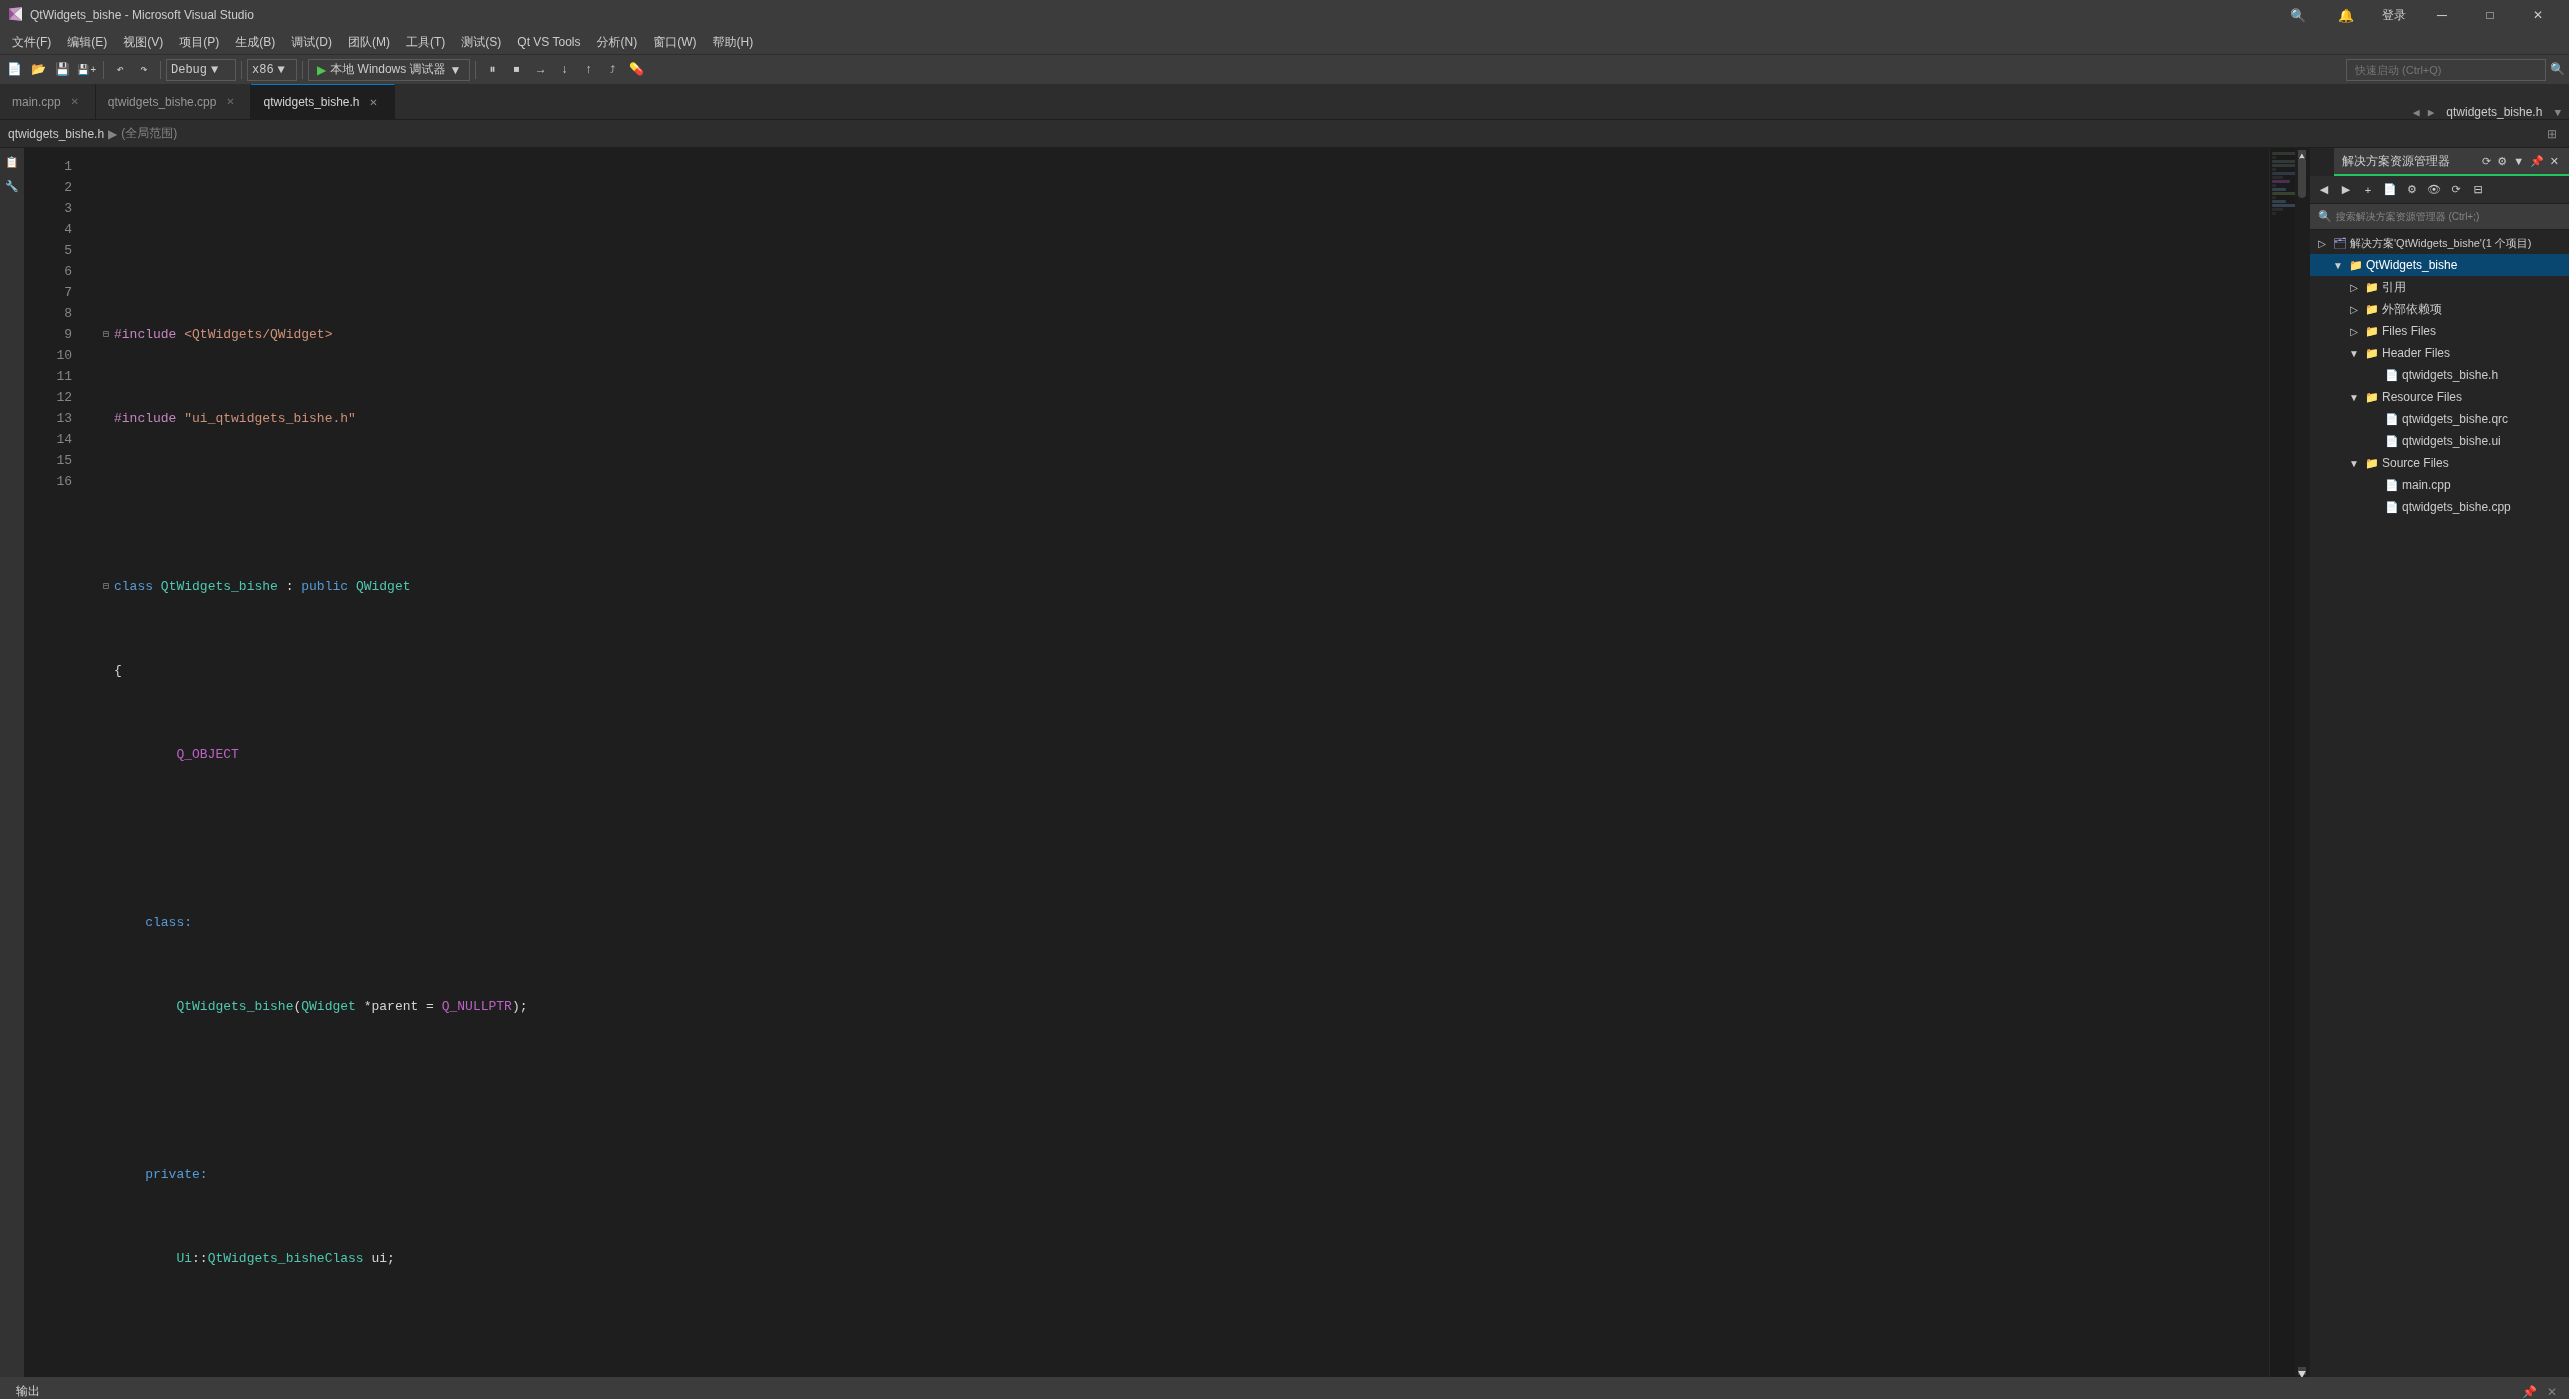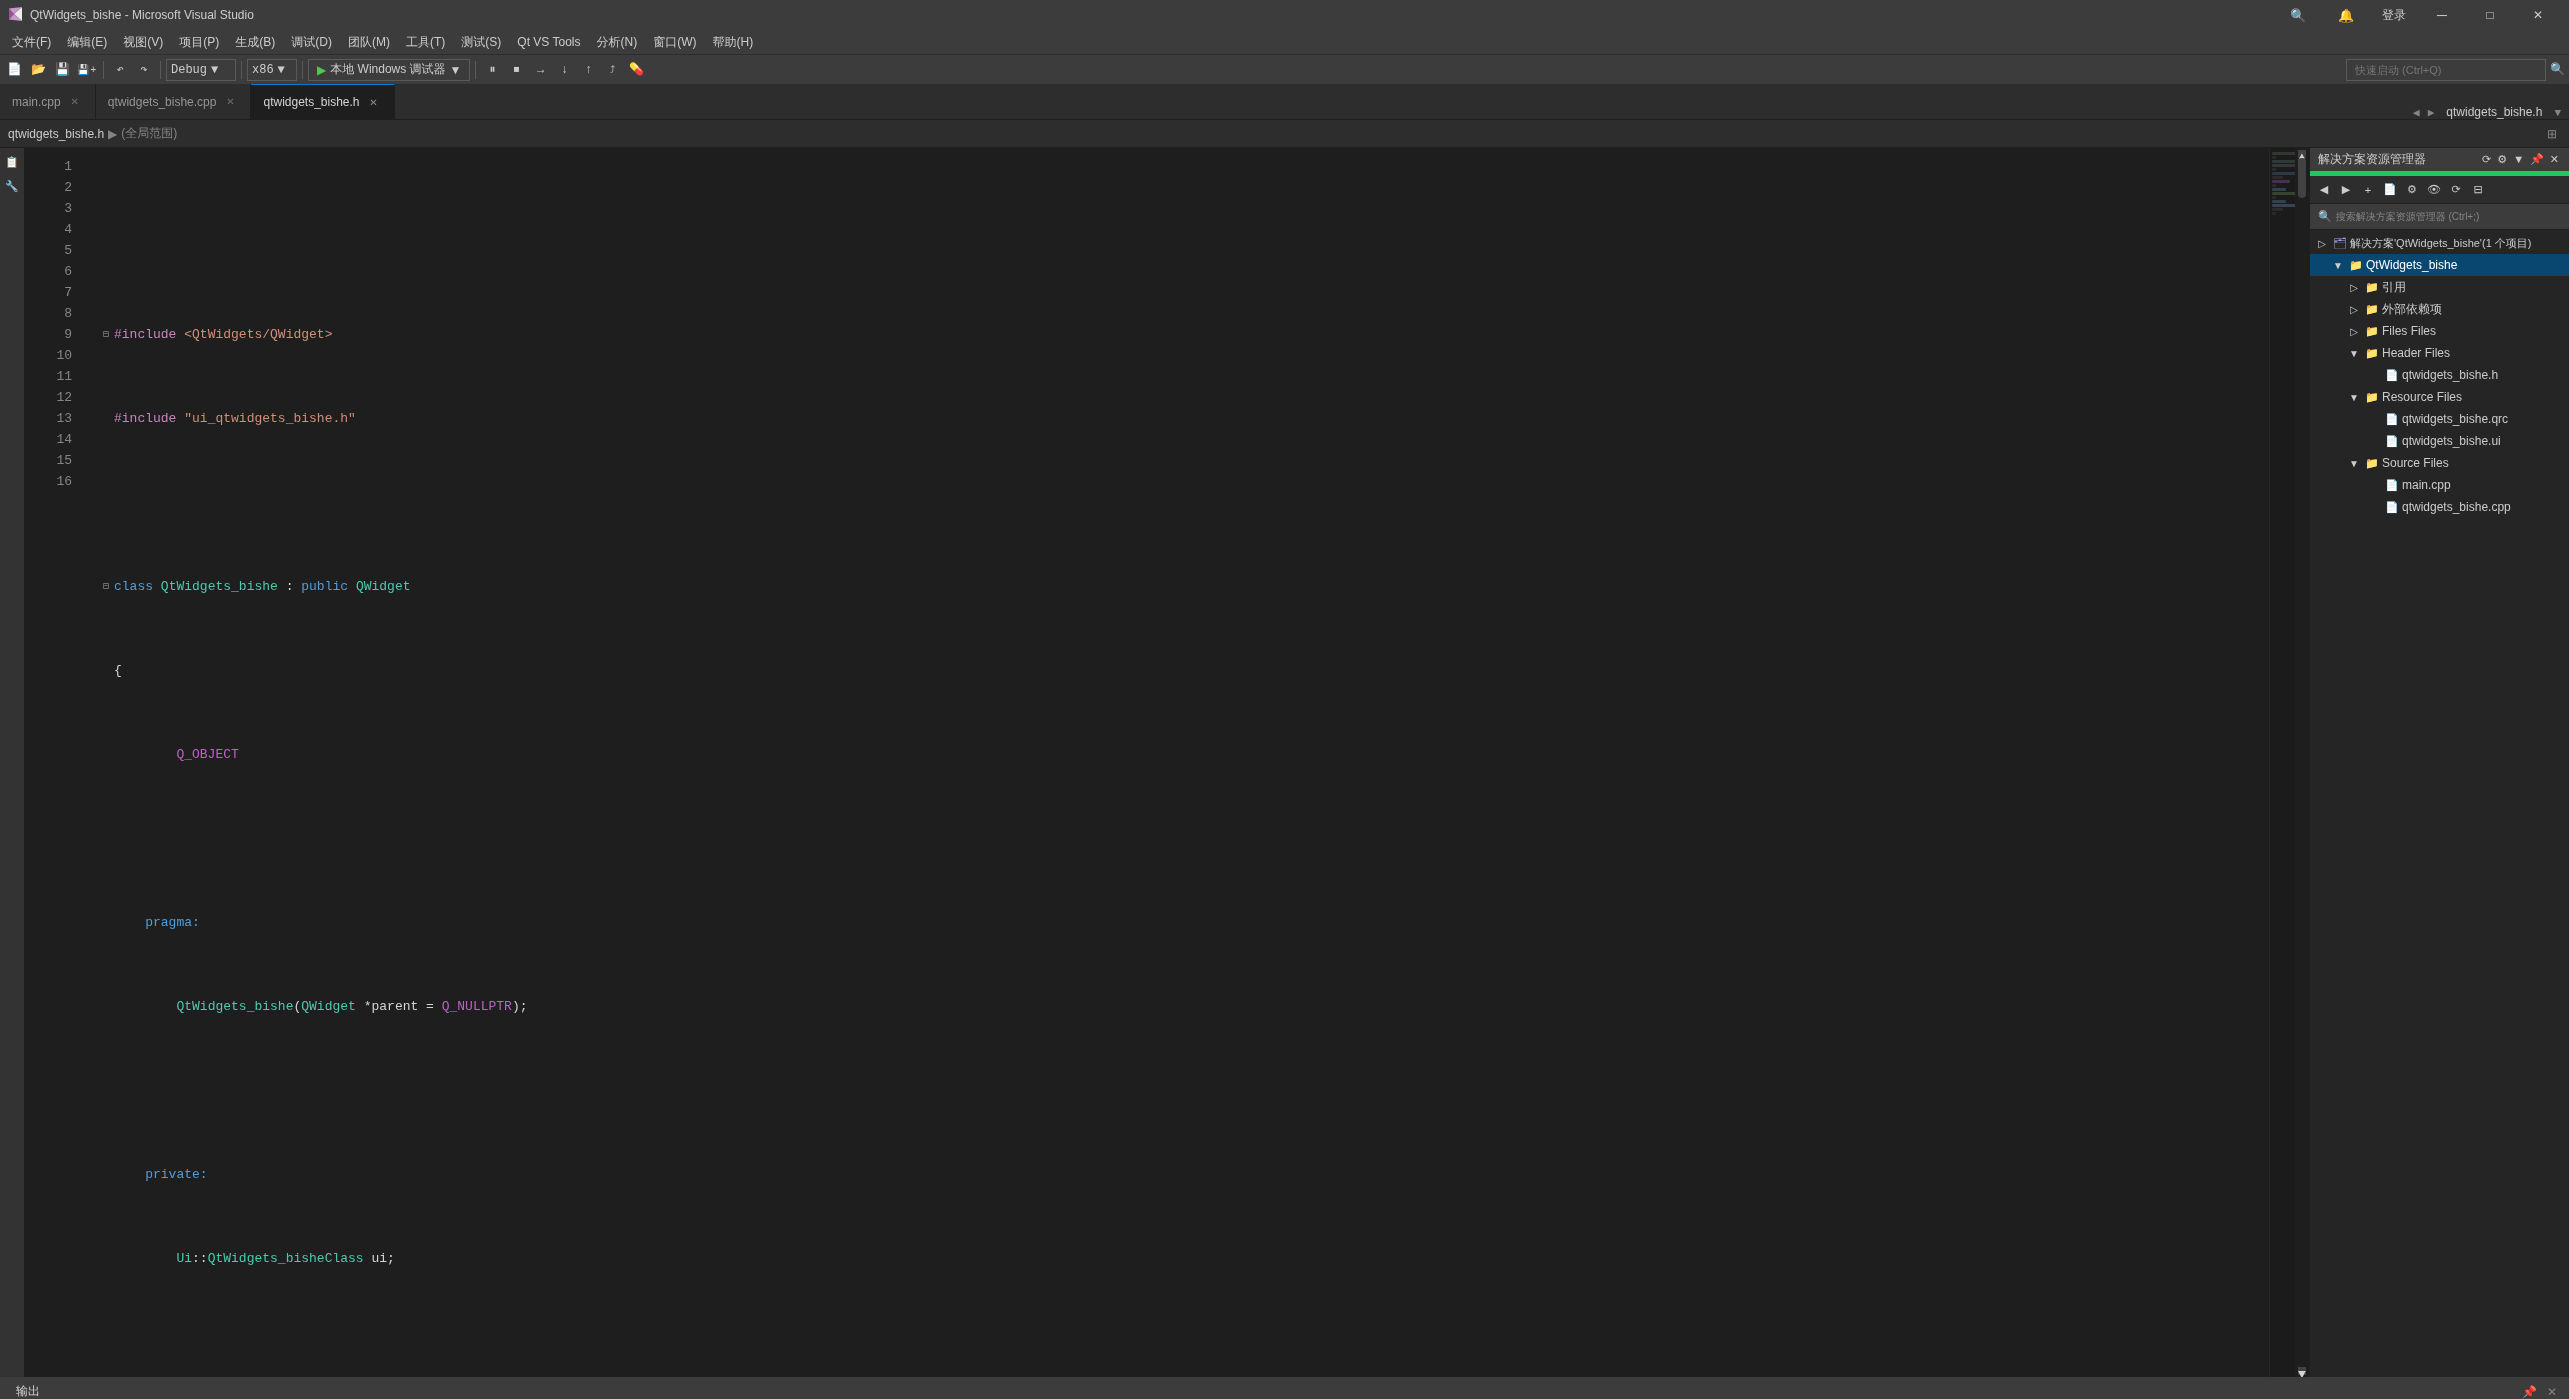--- a/index.html
+++ b/index.html
@@ -240,22 +240,23 @@
       font-size: 12px;
     }
     #solution-explorer-header {
       background: #3c3c3c;
       height: 28px;
       display: flex;
       align-items: center;
       padding: 0 8px;
       color: #cccccc;
       font-size: 12px;
-      border-bottom: 5px solid #22c55e;
+      border-bottom: 2px solid #22c55e;
       justify-content: space-between;
+      margin-left: 24px;
     }
     #solution-explorer-header .header-title {
       font-weight: normal;
     }
     #solution-toolbar {
       background: #2d2d2d;
       height: 28px;
       display: flex;
       align-items: center;
       padding: 0 4px;
@@ -580,21 +581,21 @@
       
       <div class="code-line">
         <span style="display:inline-block;width:14px;"></span>
         <span class="macro">        Q_OBJECT</span>
       </div>
       
       <div class="code-line">&nbsp;</div>
       
       <div class="code-line">
         <span style="display:inline-block;width:14px;"></span>
-        <span class="kw">    pragma:</span>
+        <span class="kw">    class:</span>
       </div>
       
       <div class="code-line">
         <span style="display:inline-block;width:14px;"></span>
         <span class="plain">        </span>
         <span class="cls">QtWidgets_bishe</span>
         <span class="plain">(</span>
         <span class="cls">QWidget</span>
         <span class="plain"> *parent = </span>
         <span class="macro">Q_NULLPTR</span>

